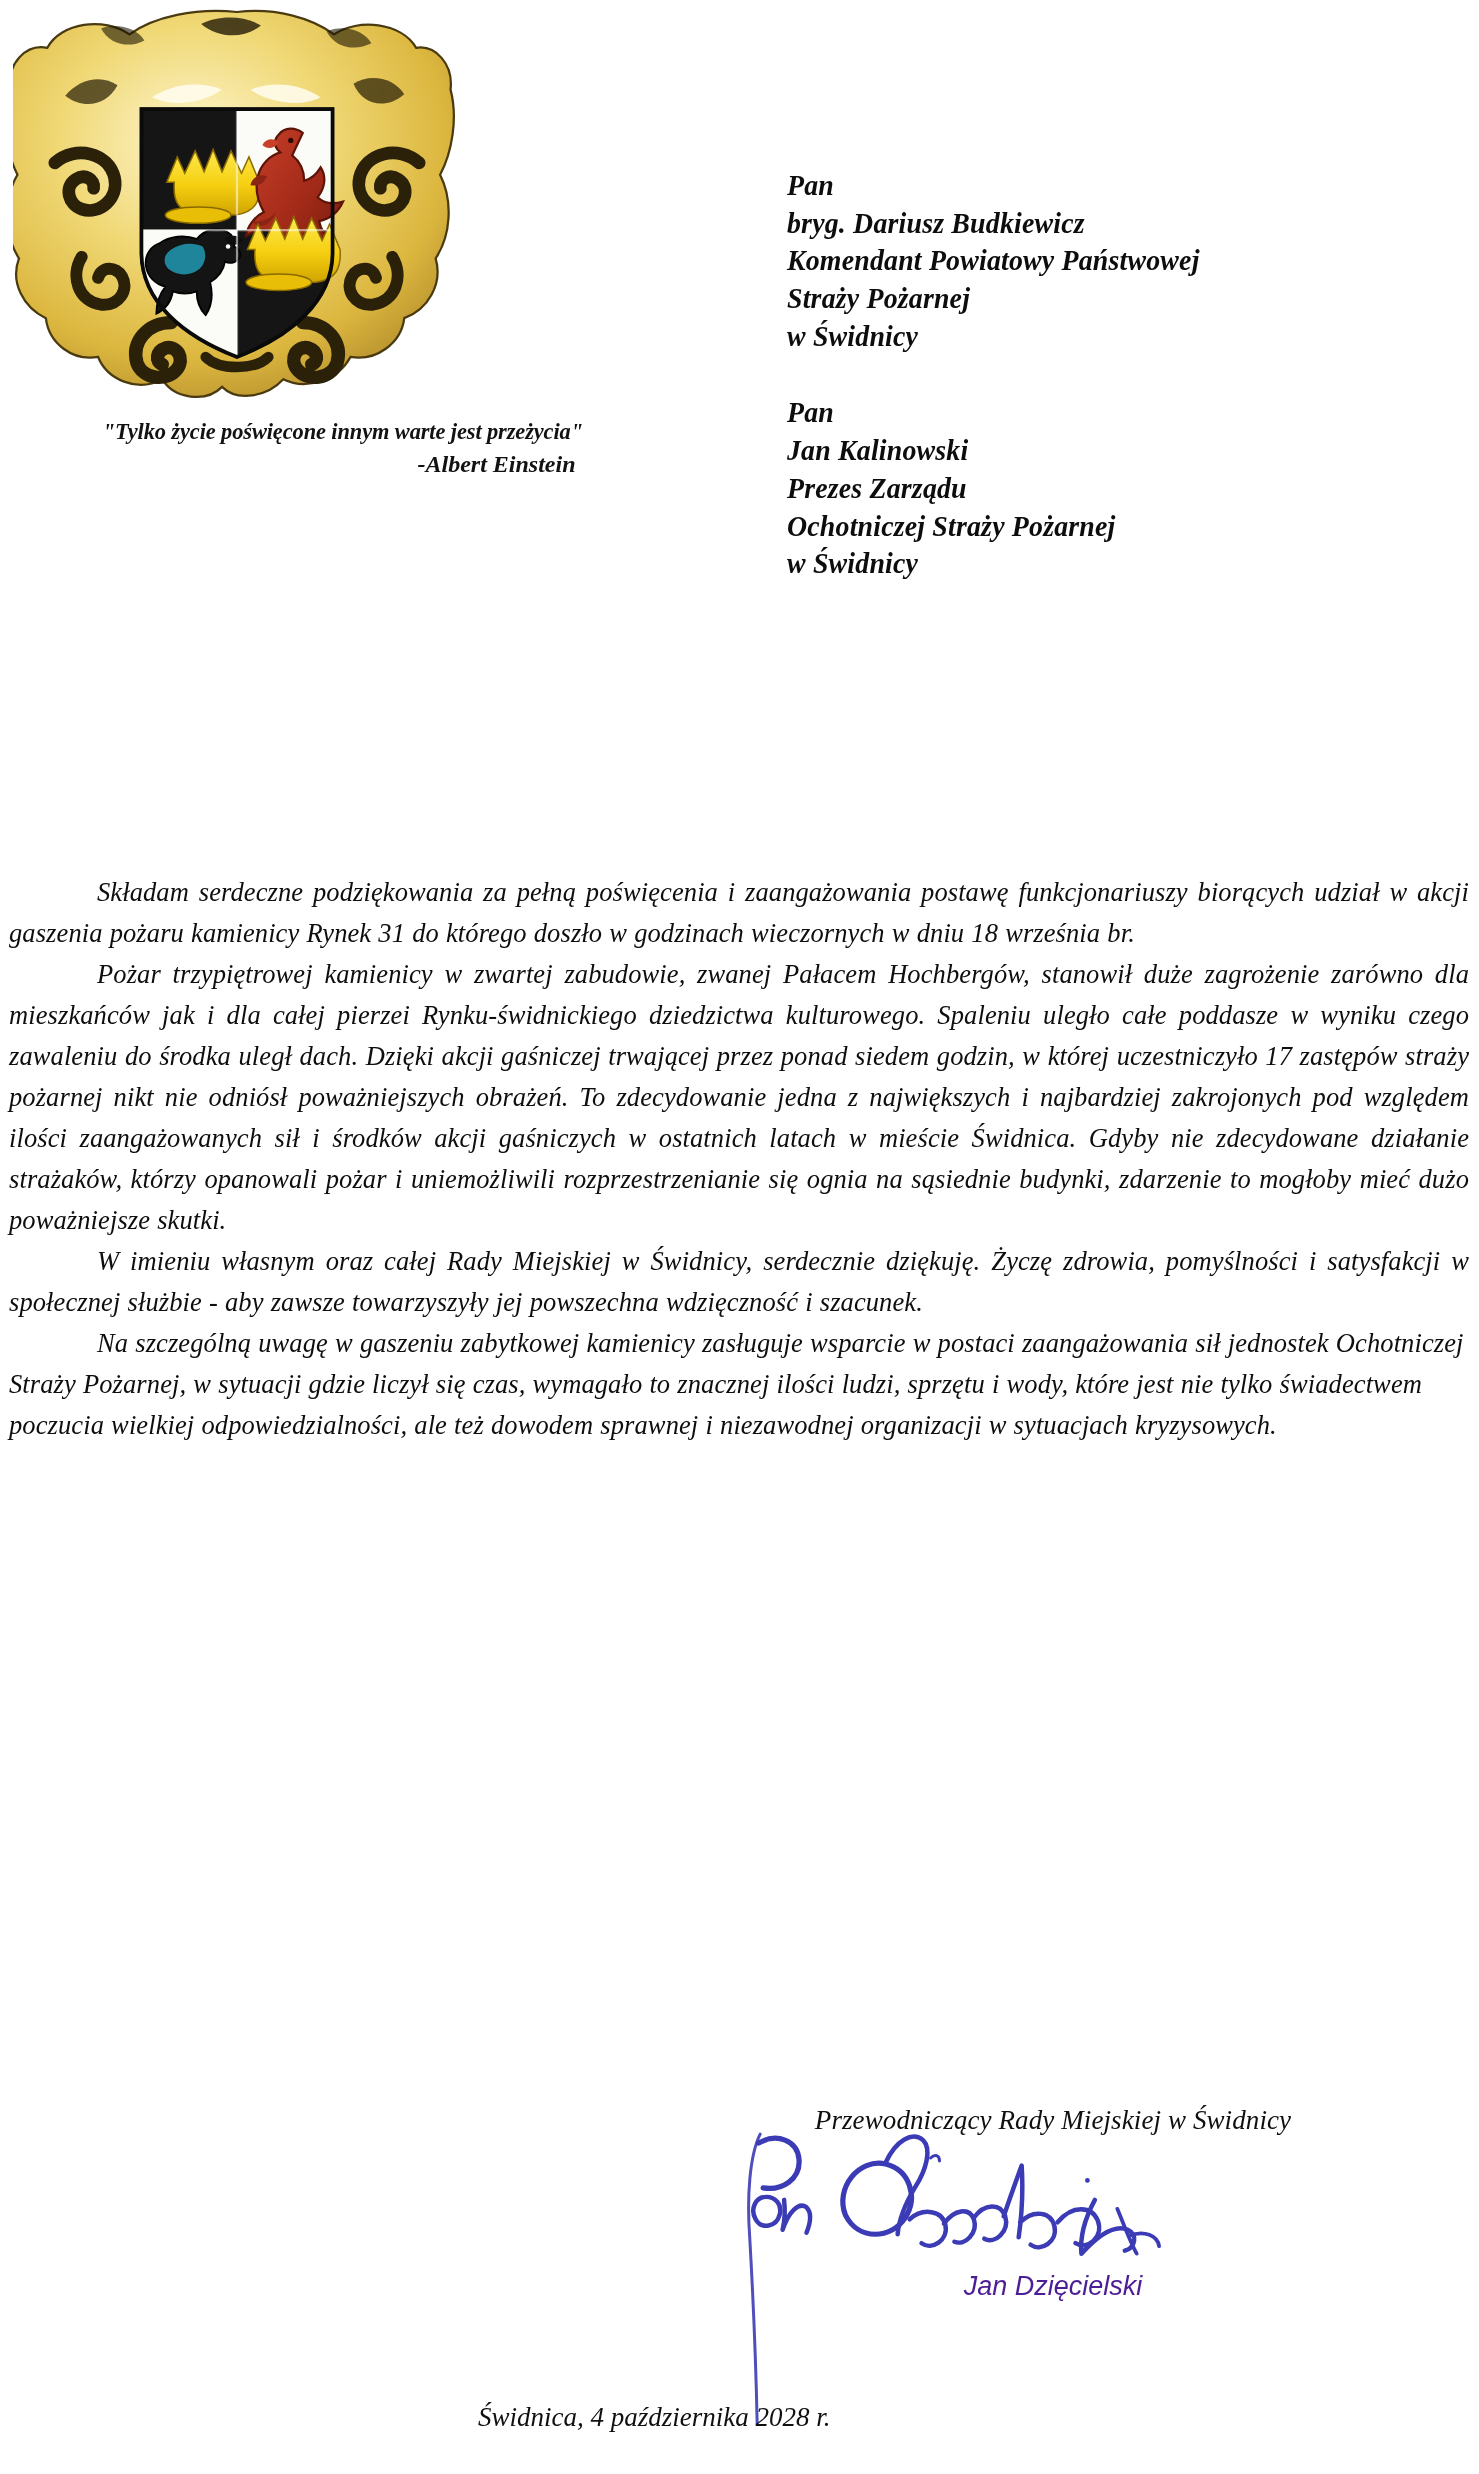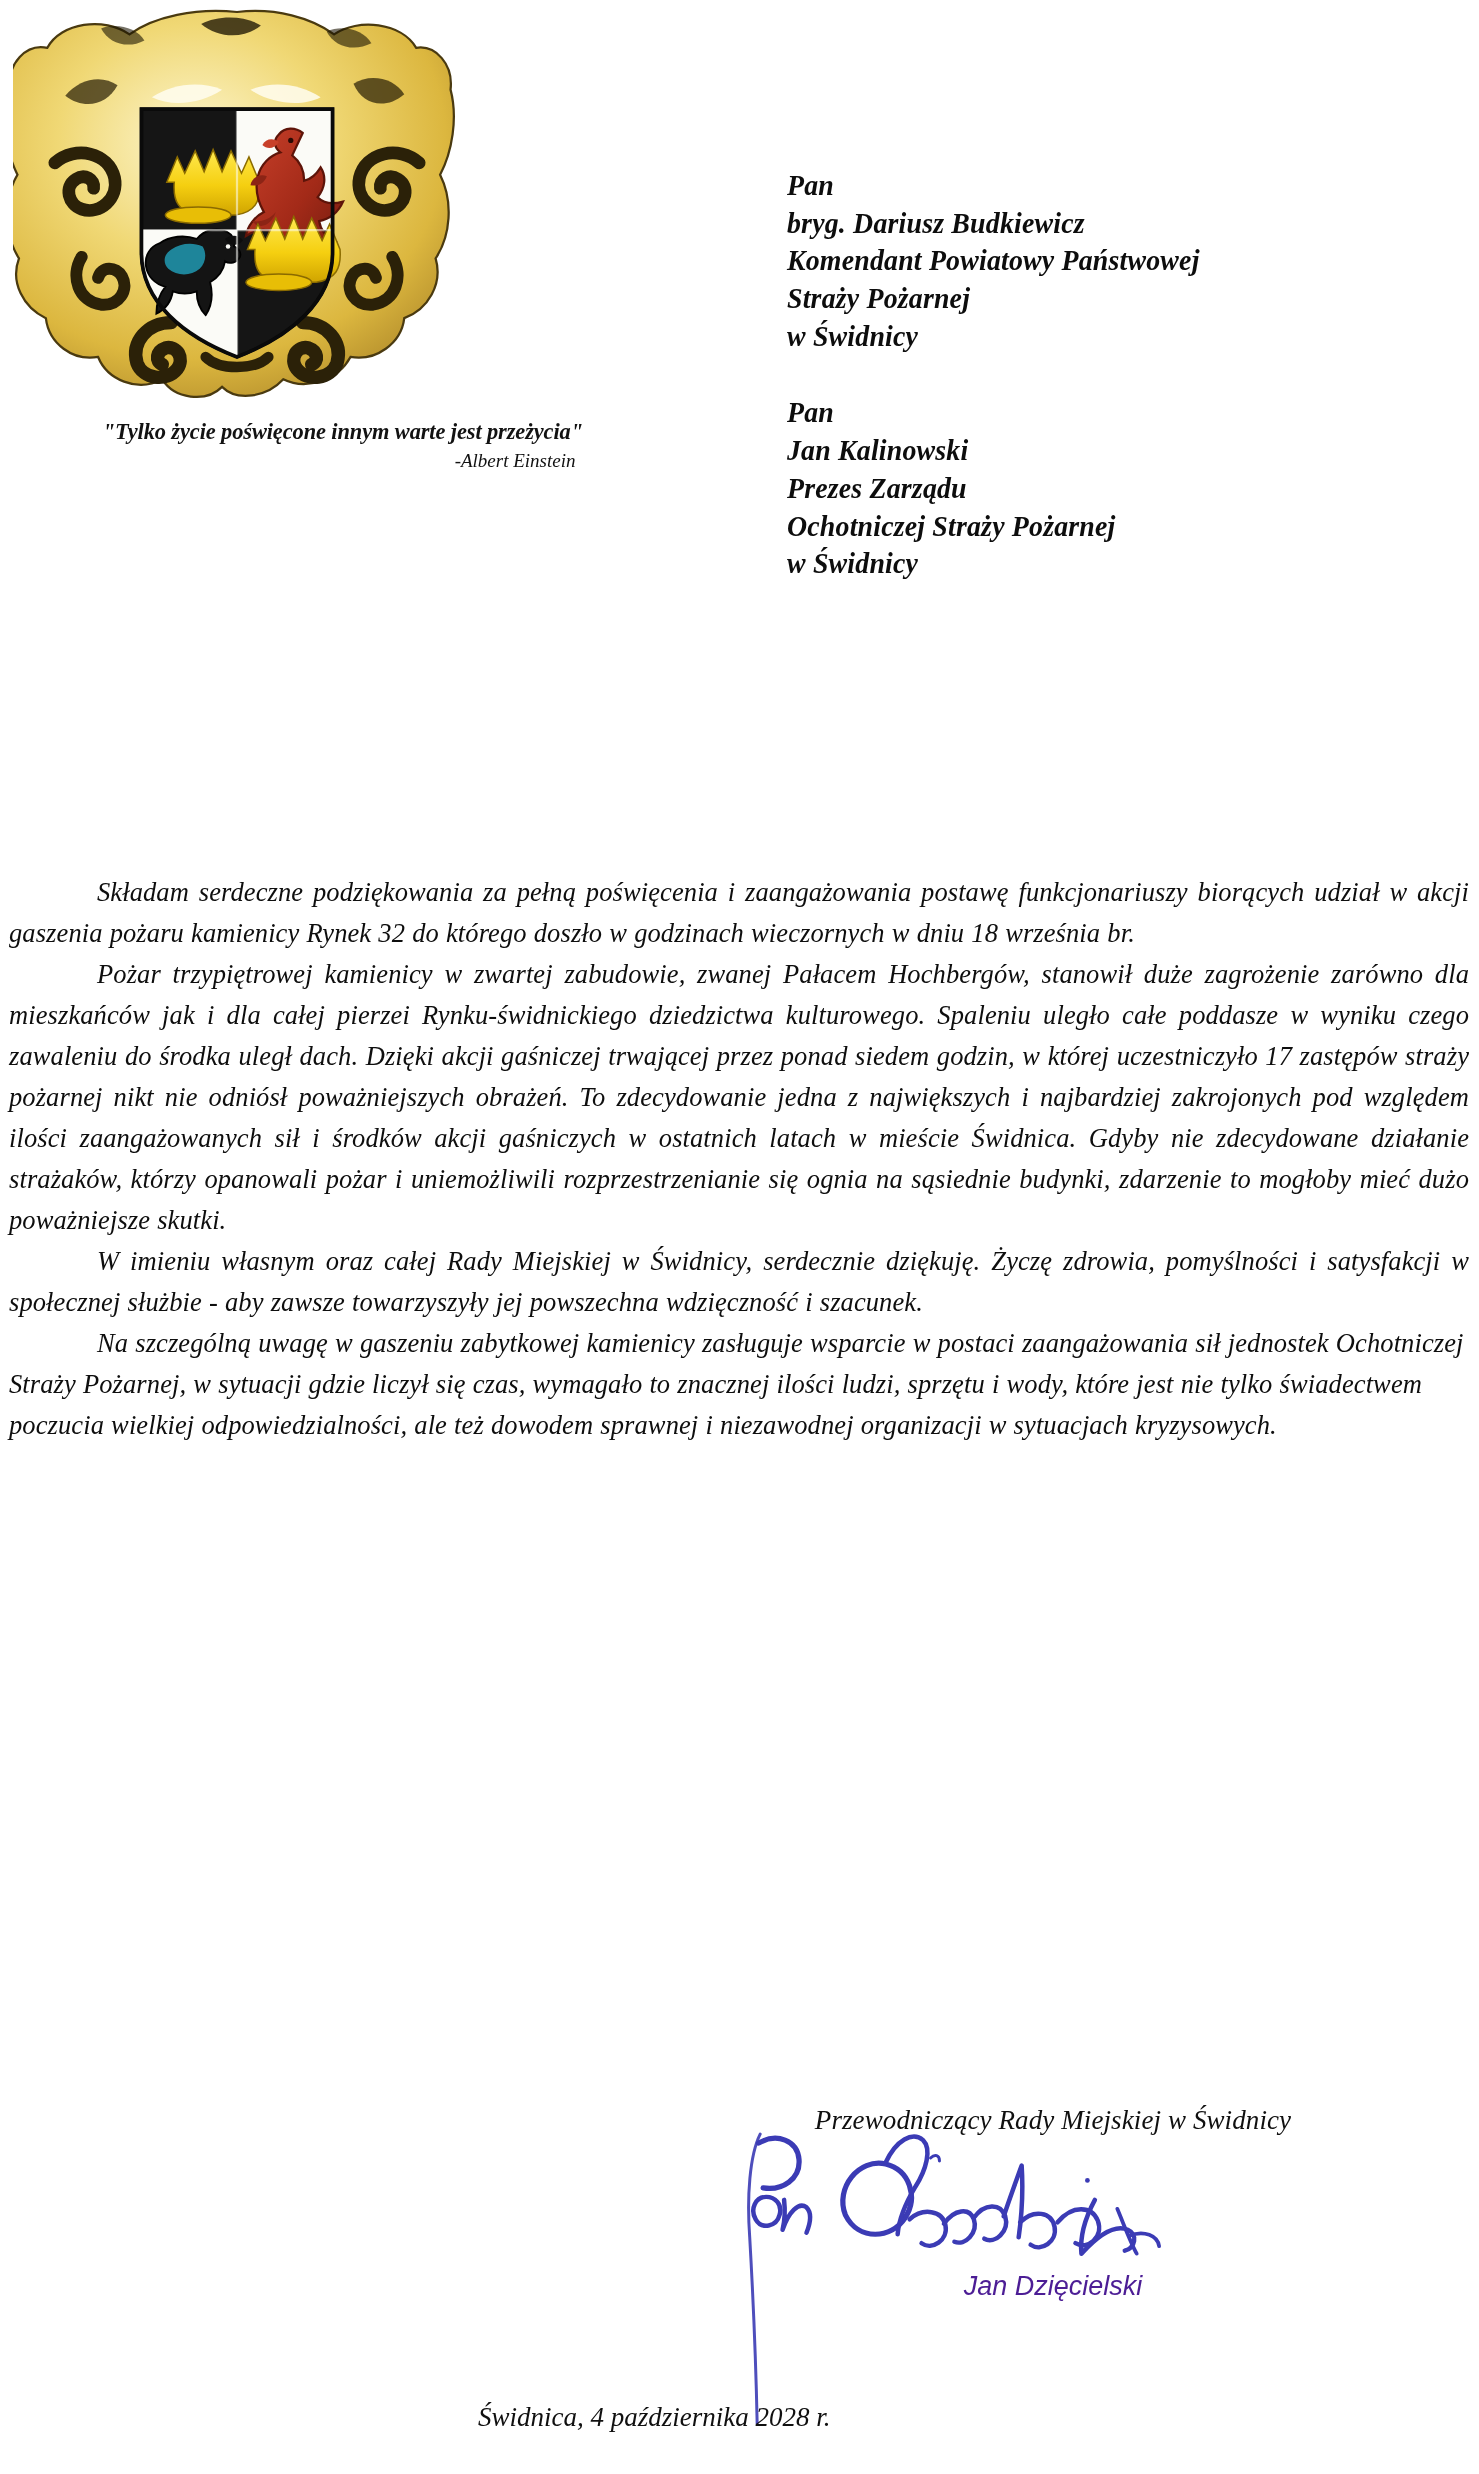--- a/index.html
+++ b/index.html
@@ -43,22 +43,22 @@
     font-style: italic;
     font-weight: 600;
     font-size: 22.4px;
     line-height: 1.38;
     letter-spacing: -0.1px;
     white-space: nowrap;
   }
   .quote-author {
     font-family: "Liberation Serif", "DejaVu Serif", serif;
     font-style: italic;
-    font-weight: 400;
-    font-size: 19px;
+    font-weight: 700;
+    font-size: 24px;
     line-height: 1.38;
     padding-right: 7.5px;
     text-align: right;
   }
 
   
   #addressees {
     position: absolute;
     left: 747px;
     top: 167px;
@@ -306,21 +306,21 @@
       <div class="addr-line">Pan</div>
       <div class="addr-line">Jan Kalinowski</div>
       <div class="addr-line">Prezes Zarządu</div>
       <div class="addr-line">Ochotniczej Straży Pożarnej</div>
       <div class="addr-line">w Świdnicy</div>
     </div>
 
   </div>
 
   <div id="body-text">
-    <p class="para">Składam serdeczne podziękowania za pełną poświęcenia i zaangażowania postawę funkcjonariuszy biorących udział w akcji gaszenia pożaru kamienicy Rynek 32 do którego doszło w godzinach wieczornych w dniu 18 września br.</p>
+    <p class="para">Składam serdeczne podziękowania za pełną poświęcenia i zaangażowania postawę funkcjonariuszy biorących udział w akcji gaszenia pożaru kamienicy Rynek 31 do którego doszło w godzinach wieczornych w dniu 18 września br.</p>
     <p class="para">Pożar trzypiętrowej kamienicy w zwartej zabudowie, zwanej Pałacem Hochbergów, stanowił duże zagrożenie zarówno dla mieszkańców jak i dla całej pierzei Rynku-świdnickiego dziedzictwa kulturowego.   Spaleniu uległo całe poddasze w wyniku czego zawaleniu do środka uległ dach. Dzięki akcji gaśniczej trwającej przez ponad siedem godzin, w której uczestniczyło 17 zastępów straży pożarnej nikt nie odniósł poważniejszych obrażeń. To zdecydowanie jedna z największych i najbardziej zakrojonych pod względem ilości zaangażowanych sił i środków akcji gaśniczych w ostatnich latach w mieście Świdnica. Gdyby nie zdecydowane działanie strażaków, którzy opanowali pożar  i  uniemożliwili rozprzestrzenianie się ognia na sąsiednie budynki, zdarzenie to mogłoby mieć dużo poważniejsze skutki.</p>
     <p class="para">W imieniu własnym oraz całej Rady Miejskiej w Świdnicy, serdecznie dziękuję. Życzę zdrowia, pomyślności i satysfakcji w społecznej służbie - aby zawsze towarzyszyły jej powszechna wdzięczność i szacunek.</p>
     <p class="para">Na szczególną uwagę w gaszeniu zabytkowej kamienicy zasługuje  wsparcie w postaci zaangażowania sił jednostek Ochotniczej Straży Pożarnej, w sytuacji gdzie liczył się czas, wymagało to znacznej ilości ludzi, sprzętu i wody, które jest nie tylko świadectwem poczucia wielkiej odpowiedzialności, ale też dowodem sprawnej i niezawodnej organizacji w sytuacjach kryzysowych.</p>
   </div>
 
   <div id="sig-block">
     <div class="sig-title">Przewodniczący Rady Miejskiej  w Świdnicy</div>
   </div>
 
   <svg id="sig-canvas" viewBox="0 0 700 460" xmlns="http://www.w3.org/2000/svg">

